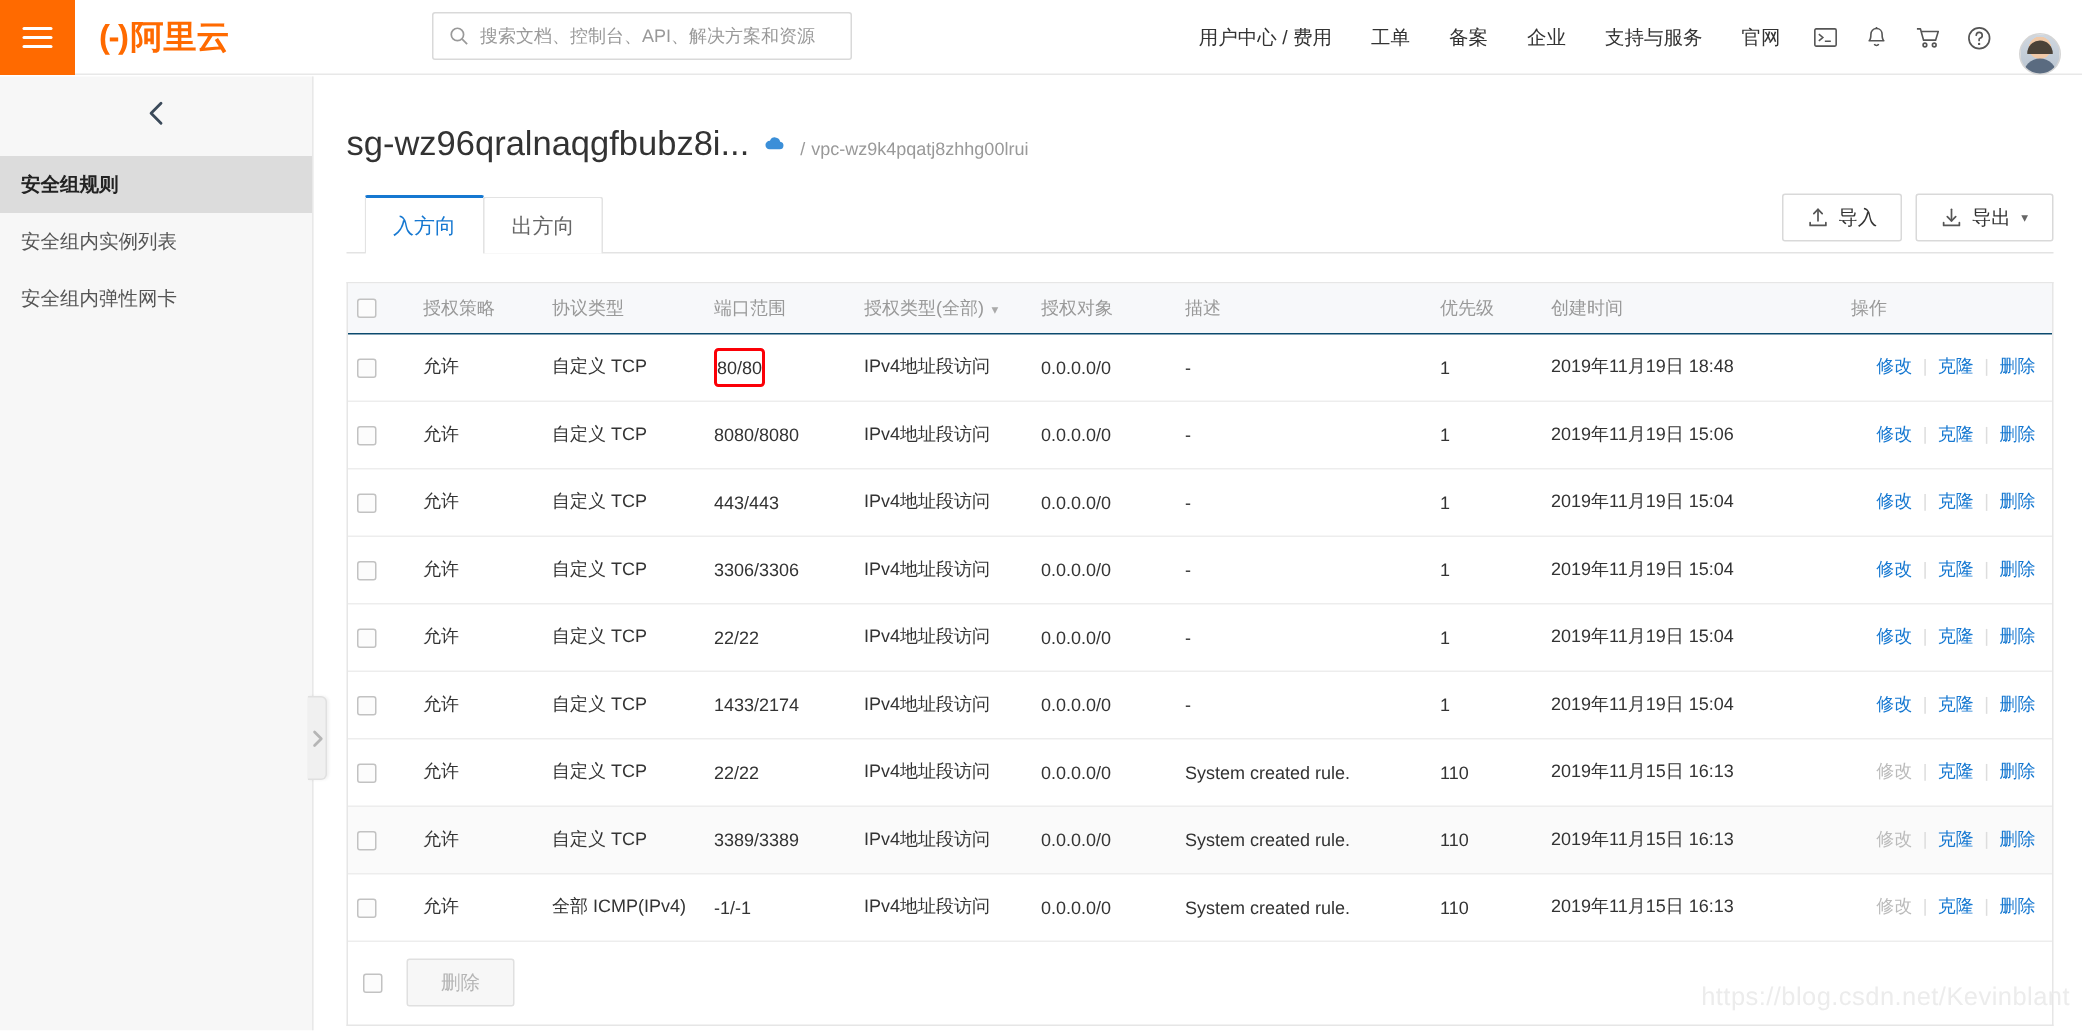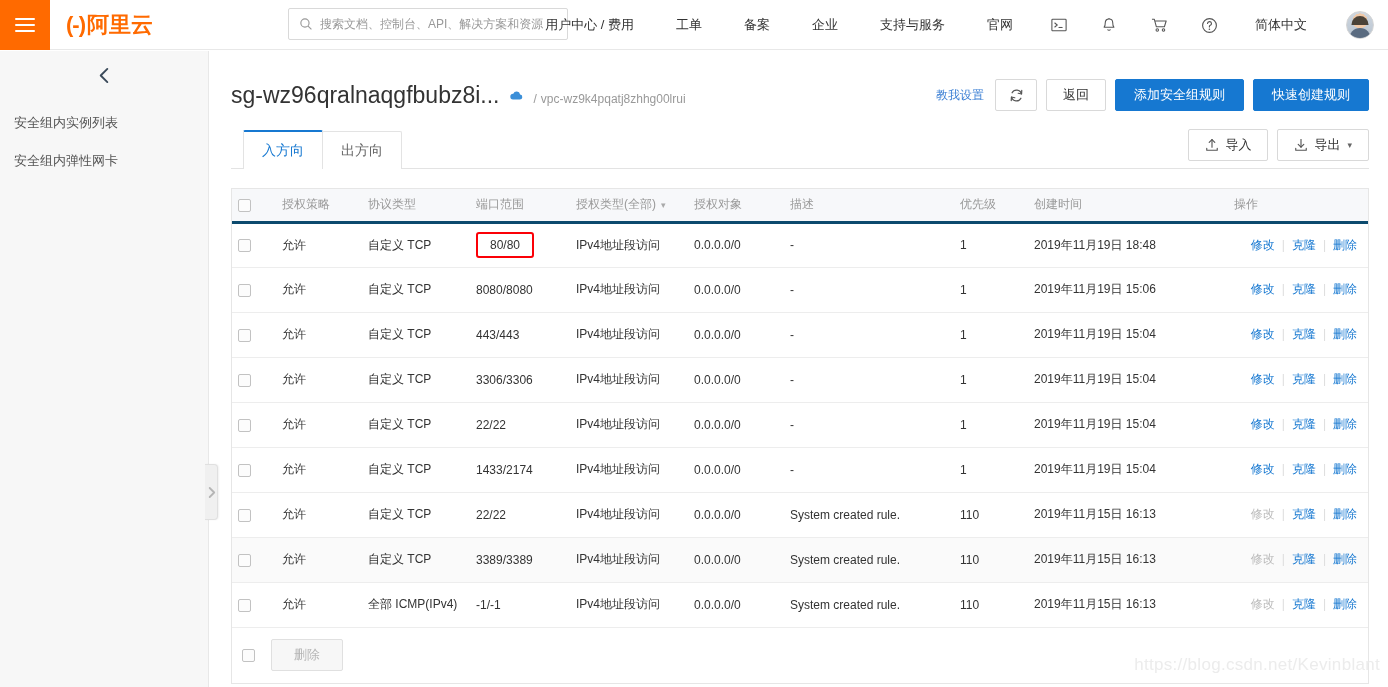--- a/index.html
+++ b/index.html
@@ -36,21 +36,21 @@
     display:flex; align-items:center; padding:0 10px;
   }
   .search-wrap input {
     border:none; outline:none; flex:1; font-size:12px; color:#333;
     font-family:"Liberation Sans", sans-serif; margin-left:7px; background:transparent;
   }
   .search-wrap input::placeholder { color:#999; }
 
   .navright {
     position:absolute; right:0; top:0; height:50px;
-    display:flex; align-items:center; gap:16px;
+    display:flex; align-items:flex-end; gap:0;
   }
   .navitem {
     font-size:13px; color:#333; padding:0 13px; cursor:pointer; white-space:nowrap;
     line-height:50px;
   }
   .navicon {
     width:34px; height:50px; display:flex; align-items:center; justify-content:center;
     cursor:pointer; color:#555;
   }
   .avatar {
@@ -135,40 +135,40 @@
   .tab.active::after{
     content:""; position:absolute; left:0; right:0; bottom:-1px; height:2px; background:#fff;
   }
   .tabs-actions { position:absolute; right:19px; top:4px; display:flex; gap:9px; }
 
   
   .table-wrap { margin:19px 19px 0 21px; border:1px solid #e6e6e6; border-bottom:none; }
   table.rules { width:100%; border-collapse:collapse; table-layout:fixed; }
   table.rules th {
     background:#f7f8fa; height:33px; font-size:12px; color:#999; font-weight:400;
-    text-align:left; border-bottom:3px solid #0c4a6e; padding:0 6px;
+    text-align:left; border-bottom:1px solid #0c4a6e; padding:0 6px;
   }
   table.rules td {
     height:45px; font-size:12px; color:#333; border-bottom:1px solid #ededed;
     padding:0 6px; vertical-align:middle;
   }
   tr.rowalt td { background:#fafafa; }
   .cb {
     width:13px; height:13px; border:1px solid #c2c2c2; border-radius:2px;
     background:#fcfcfc; display:inline-block; cursor:pointer; vertical-align:middle;
   }
   .sortcaret { display:inline-block; margin-left:5px; color:#aaa; font-size:9px; }
   .ops { text-align:right; white-space:nowrap; padding-right:11px !important; }
   .op { color:#1678d1; cursor:pointer; font-size:12px; }
   .op.disabled { color:#bbb; cursor:default; }
   .opsep { color:#ddd; margin:0 7px; }
 
   .hl-port {
     display:inline-block; border:2px solid #fb0007; border-radius:3px;
-    padding:4px 12px; background:#fff;
+    padding:4px 0; background:#fff;
   }
 
   .footbar {
     margin:0 19px 0 21px; border:1px solid #e6e6e6; border-top:none;
     height:56px; display:flex; align-items:center; padding-left:10px; gap:16px;
   }
   .btn-del-bottom {
     height:32px; padding:0 22px; border:1px solid #e0e0e0; background:#f7f7f7;
     color:#b5b5b5; font-size:13px; border-radius:2px; cursor:default;
     display:flex; align-items:center; font-family:"Liberation Sans", sans-serif;
@@ -238,32 +238,34 @@
         </svg>
       </div>
       <div class="navicon">
         <svg width="17" height="17" viewBox="0 0 18 18">
           <circle cx="9" cy="9" r="7.3" fill="none" stroke="#555" stroke-width="1.2"></circle>
           <path d="M6.9 6.9a2.1 2.1 0 1 1 2.6 2.1c-.5.2-.6.6-.6 1.1v.4" fill="none" stroke="#555" stroke-width="1.2" stroke-linecap="round"></path>
           <circle cx="8.9" cy="13" r=".85" fill="#555"></circle>
         </svg>
       </div>
 
-      <div class="navitem">简体中文</div>
       <div class="avatar"></div>
     </div>
   </div>
 
   <div class="sidebar">
     <div class="collapse-row">
       <span class="collapse-btn">
         <svg width="17" height="19" viewBox="0 0 18 20">
           <polyline points="12,3 5,10 12,17" fill="none" stroke="#3b4a5a" stroke-width="2" stroke-linecap="round" stroke-linejoin="round"></polyline>
         </svg>
       </span>
+    </div>
+    <div class="side-item active">
+      <span>安全组规则</span>
     </div>
     <div class="side-item">
       <span>安全组内实例列表</span>
     </div>
     <div class="side-item">
       <span>安全组内弹性网卡</span>
     </div>
   </div>
 
   <div class="side-handle">
@@ -280,34 +282,20 @@
         <span class="cloud-icon">
           <svg width="15" height="11" viewBox="0 0 16 12">
             <path d="M4.2 10.4h7.4a2.8 2.8 0 0 0 .35-5.57A3.9 3.9 0 0 0 4.5 4.2 3.1 3.1 0 0 0 4.2 10.4z" fill="#3b8fd8"></path>
           </svg>
         </span>
         <span class="breadcrumb">
           <span class="sep">/</span><span>vpc-wz9k4pqatj8zhhg00lrui</span>
         </span>
       </div>
 
-      <div class="head-actions">
-        <span class="link-help">教我设置</span>
-        <button class="btn icon-only">
-          <svg width="15" height="15" viewBox="0 0 16 16">
-            <path d="M13.2 6.3A5.3 5.3 0 0 0 3.3 5.1" fill="none" stroke="#555" stroke-width="1.3" stroke-linecap="round"></path>
-            <path d="M2.8 9.7a5.3 5.3 0 0 0 9.9 1.2" fill="none" stroke="#555" stroke-width="1.3" stroke-linecap="round"></path>
-            <polyline points="13.6,2.6 13.4,6.4 9.8,5.6" fill="none" stroke="#555" stroke-width="1.3" stroke-linecap="round" stroke-linejoin="round"></polyline>
-            <polyline points="2.4,13.4 2.6,9.6 6.2,10.4" fill="none" stroke="#555" stroke-width="1.3" stroke-linecap="round" stroke-linejoin="round"></polyline>
-          </svg>
-        </button>
-        <button class="btn">返回</button>
-        <button class="btn primary">添加安全组规则</button>
-        <button class="btn primary">快速创建规则</button>
-      </div>
     </div>
 
     <div class="tabs-row">
       <div class="tabs-line"></div>
       <div class="tabs">
         <div class="tab active">
           <span>入方向</span>
         </div>
         <div class="tab">
           <span>出方向</span>

